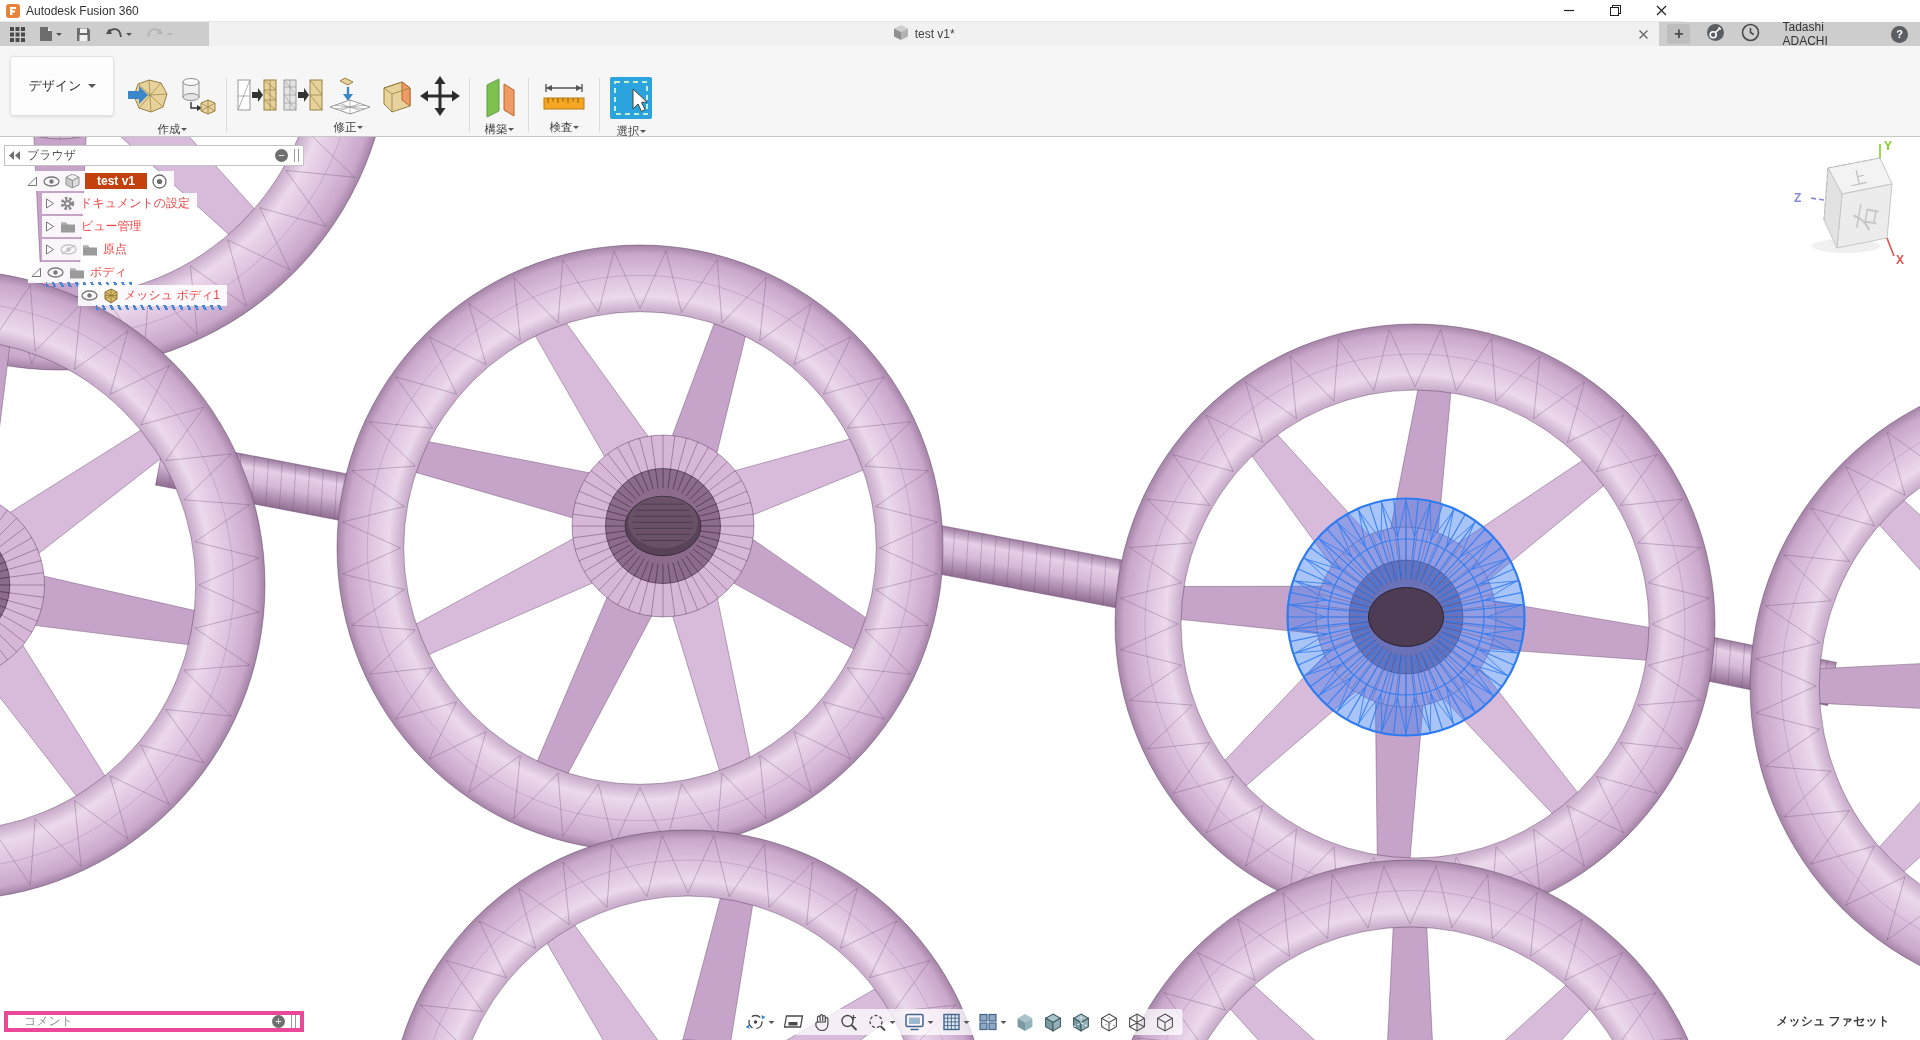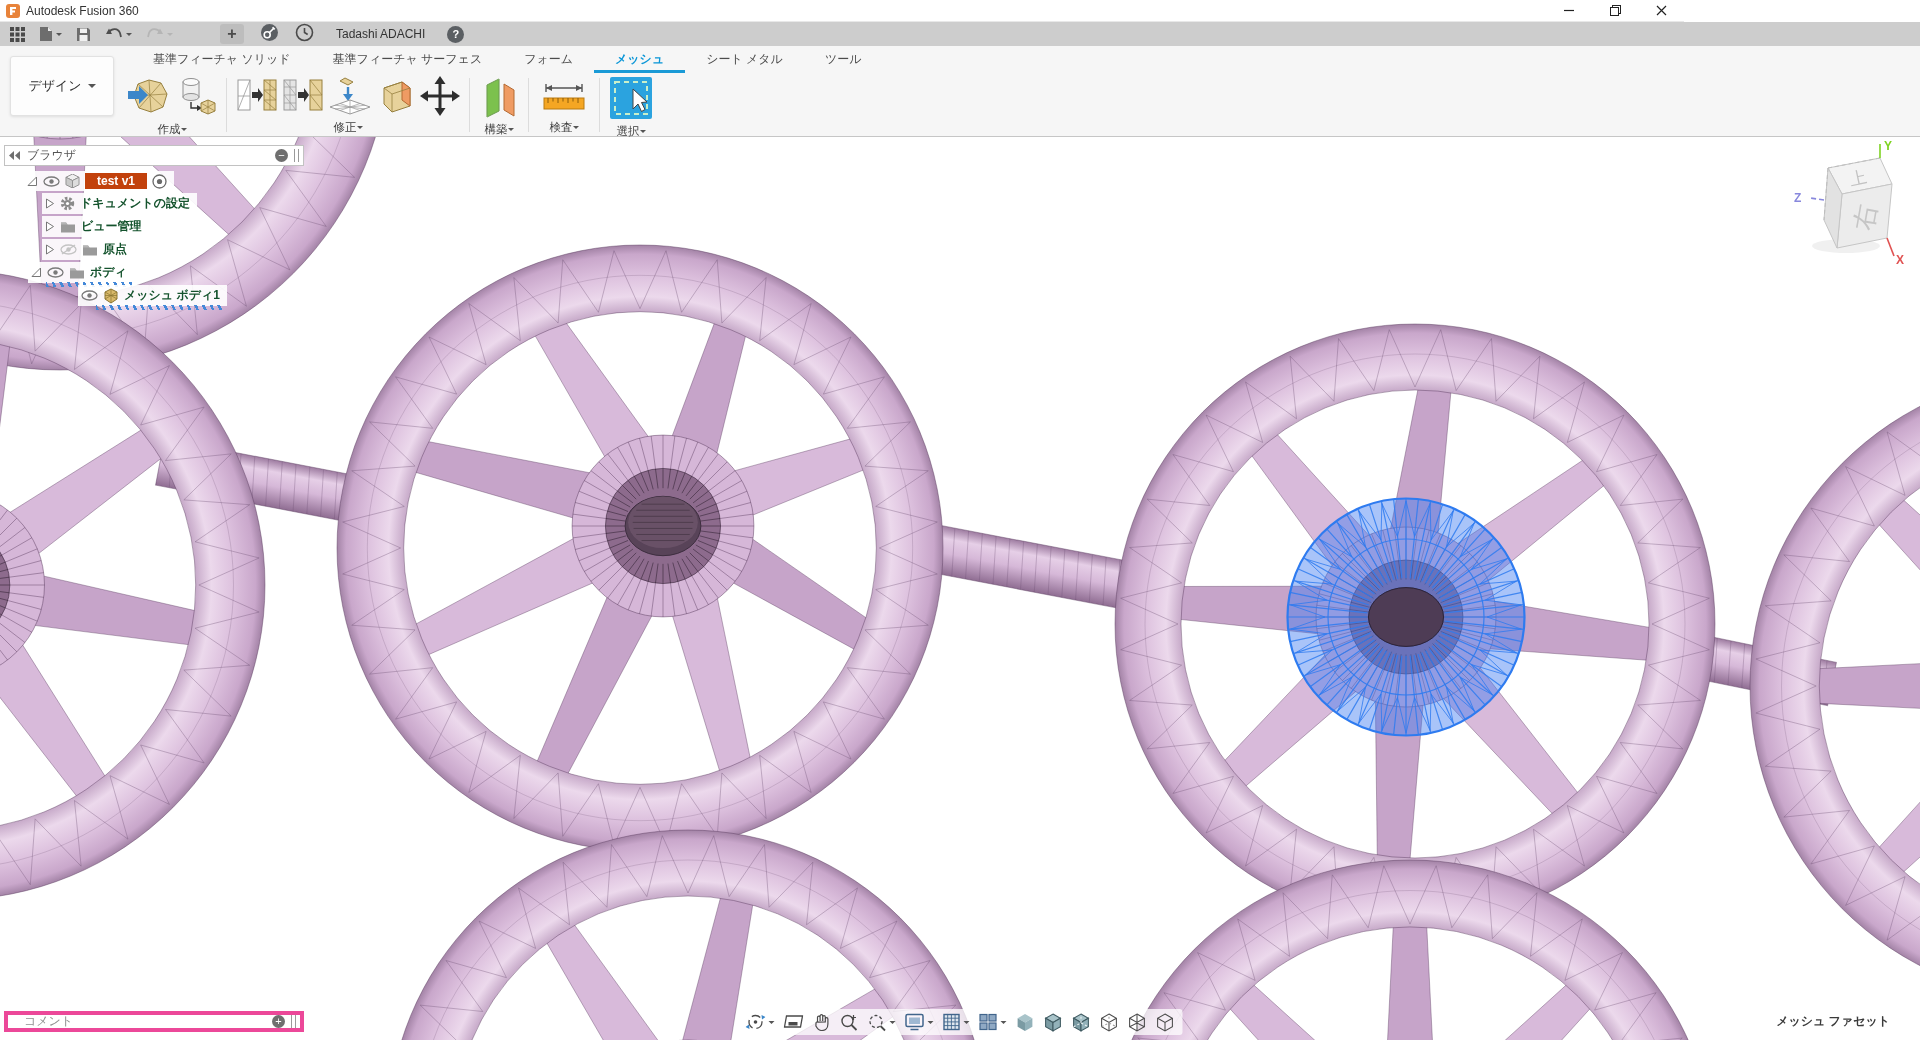--- a/index.html
+++ b/index.html
@@ -61,21 +61,21 @@
   .panel-title { color:#555; flex:1; }
   .circle-btn { width:13px; height:13px; border-radius:50%; background:#6f6f6f; color:#fff;
     display:flex; align-items:center; justify-content:center; font-size:11px; line-height:1; }
   .grip { width:5px; height:13px; border-left:1.5px solid #9a9a9a; border-right:1.5px solid #9a9a9a; }
   .tree { margin-top:5px; }
   .tree-row { position:relative; display:inline-flex; align-items:center; gap:5px;
     background:rgba(255,255,255,.9); padding:2px 7px 2px 3px; margin-bottom:2px; }
   .tree-line { display:block; }
   .indent-1 { margin-left:20px; } .indent-2 { margin-left:38px; } .indent-3 { margin-left:74px; }
   .doc-badge { background:#c2410c; color:#fff; font-weight:bold; padding:1px 12px; font-size:12px; }
-  .tree-label { color:#14532d;font-weight:bold; }
+  .tree-label { color:#ef4444; }
   .marked::after { content:''; position:absolute; left:18px; right:2px; bottom:-4px; height:5px;
     background:repeating-linear-gradient(65deg,#4388d8 0 2.5px,transparent 2.5px 7px); }
 
   
   .viewcube { position:absolute; left:1788px; top:138px; width:130px; height:130px; z-index:10; }
 
   
   .comment-bar { position:absolute; left:4px; top:1011px; width:300px; height:21px;
     background:#ffffff; border:4px solid #ec4899; display:flex; align-items:center;
     padding:0 4px 0 0; gap:6px; z-index:10; }
@@ -376,20 +376,36 @@
       <i class="caret sm"></i>
       </span>
     <span class="qat-item">
       <svg width="18" height="14" viewBox="0 0 18 14">
           <path d="M14,5 C11,1 5,1 3,6 L2,10" fill="none" stroke="#b5b5b5" stroke-width="1.8"></path>
           <path d="M17,7 L11,7 L14,1.5 Z" fill="#b5b5b5"></path>
         </svg>
       <i class="caret sm lt"></i>
       </span>
   </div>
+  <div class="tabstrip">
+    <div class="doc-tab">
+      <span>
+        <svg width="16" height="15" viewBox="0 0 16 15">
+            <polygon points="8,0 15,3.5 8,7 1,3.5" fill="#cfcfcf"></polygon>
+            <polygon points="1,3.5 8,7 8,15 1,11.5" fill="#8f8f8f"></polygon>
+            <polygon points="15,3.5 8,7 8,15 15,11.5" fill="#b2b2b2"></polygon>
+          </svg></span>
+      <span>test v1*</span>
+    </div>
+    <span class="tab-close">
+      <svg width="11" height="11" viewBox="0 0 11 11">
+          <path d="M1.5,1.5 L9.5,9.5 M9.5,1.5 L1.5,9.5" stroke="#666" stroke-width="1.4"></path>
+        </svg>
+      </span>
+  </div>
   <div class="tab-right">
     <span class="newtab-btn">+</span>
     <span>
       <svg width="19" height="19" viewBox="0 0 19 19">
           <circle cx="9.5" cy="9.5" r="8.5" fill="#5b5f63"></circle>
           <circle cx="7.2" cy="11.8" r="3" fill="none" stroke="#fff" stroke-width="1.6"></circle>
           <path d="M9.5,9.5 L14,5 M12.6,4.3 l2.1,2.1" stroke="#fff" stroke-width="1.6" fill="none"></path>
         </svg></span>
     <span>
       <svg width="19" height="19" viewBox="0 0 19 19">
@@ -399,28 +415,20 @@
     <span class="username">Tadashi ADACHI</span>
     <span class="help-circle">?</span>
   </div>
 </div>
 
 <div class="ribbon">
   <div class="workspace-btn">
     <span>デザイン</span>
       <i class="caret"></i>
   </div>
-  <div class="ribbon-tabs">
-    <span class="ribbon-tab">基準フィーチャ ソリッド</span>
-    <span class="ribbon-tab">基準フィーチャ サーフェス</span>
-    <span class="ribbon-tab">フォーム</span>
-    <span class="ribbon-tab active">メッシュ</span>
-    <span class="ribbon-tab">シート メタル</span>
-    <span class="ribbon-tab">ツール</span>
-  </div>
   <div class="ribbon-toolbar">
 
     <div class="tb-group">
       <div class="tb-icons">
         <span>
           <svg width="46" height="42" viewBox="0 0 46 42">
               <polygon points="22,4 34,7 40,18 36,31 24,36 12,32 7,20 11,8" fill="#e7d29b" stroke="#97803f"></polygon>
               <path d="M22,4 L24,36 M7,20 L40,18 M12,32 L34,7 M11,8 L36,31" stroke="#97803f" stroke-width=".7" fill="none"></path>
               <polygon points="1,15 12,15 12,10 21,19 12,28 12,23 1,23" fill="#3c87c9"></polygon>
             </svg></span>

